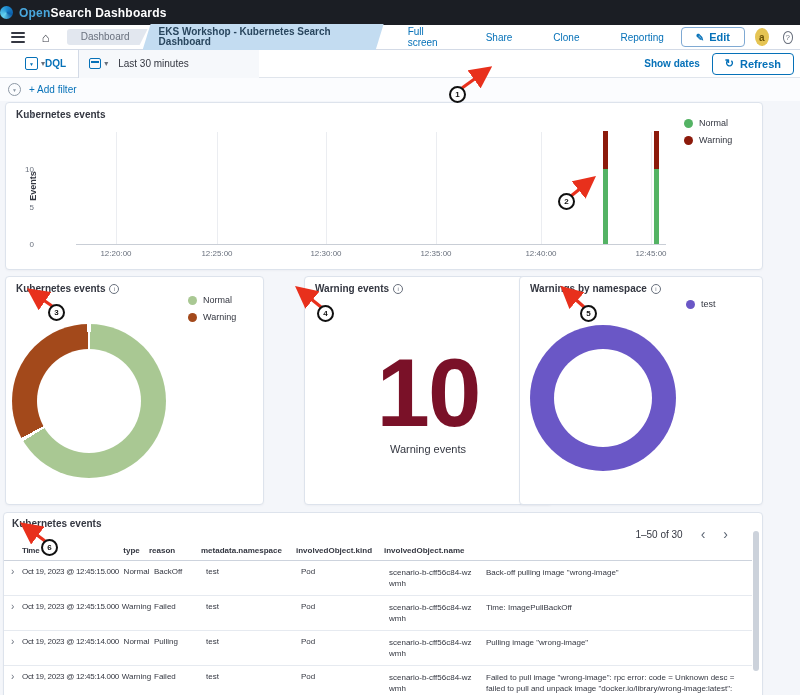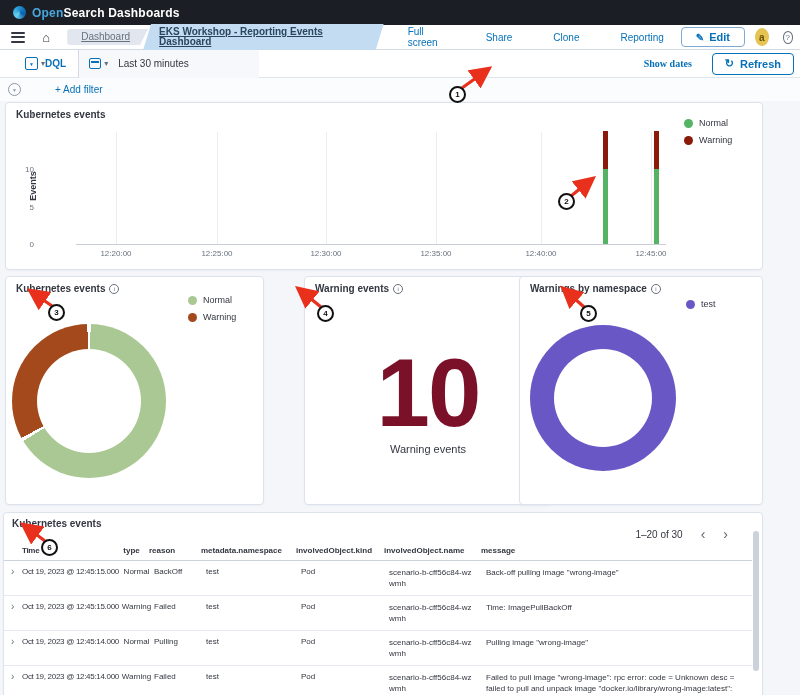--- a/index.html
+++ b/index.html
@@ -1,57 +1,57 @@
 <!DOCTYPE html>
 <html><head>
 <meta charset="utf-8">
 <style>
   * { margin:0; padding:0; box-sizing:border-box; }
   html,body { width:800px; height:695px; overflow:hidden; }
   body { font-family:"Liberation Sans", sans-serif; background:#f4f6fa; position:relative; color:#343741; }
 
   
-  .topbar { position:absolute; left:0; top:0; width:800px; height:25px; background:#1b1e24; display:flex; align-items:center; padding-left:13px; }
+  .topbar { position:absolute; left:0; top:0; width:800px; height:25px; background:#1b1e24; display:flex; align-items:center; }
   .logo-mark { width:13px; height:13px; border-radius:50%; background:conic-gradient(from 220deg,#66d3f0,#1d8bd0 40%,#0b5da8 70%,#66d3f0); margin-right:6px; }
   .brand { font-size:12px; font-weight:bold; letter-spacing:.2px; }
   .brand .b1 { color:#49a7dd; } .brand .b2 { color:#ffffff; }
 
   
   .navbar { position:absolute; left:0; top:25px; width:800px; height:25px; background:#fff; border-bottom:1px solid #d3dae6; display:flex; align-items:center; }
   .hamburger { width:15px; height:11px; margin-left:11px; display:flex; flex-direction:column; justify-content:space-between; cursor:pointer; }
   .hamburger span { display:block; height:2px; background:#343741; border-radius:1px; }
   .home-ic { font-size:13px; color:#343741; margin-left:17px; line-height:1; }
-  .crumb { font-size:10px; padding:3px 14px; line-height:1;text-decoration:underline; }
+  .crumb { font-size:10px; padding:3px 14px; line-height:1; }
   .crumb1 { margin-left:17px; background:#e2e7ef; color:#69707d; clip-path:polygon(0 0,100% 0,calc(100% - 8px) 100%,0 100%); border-radius:3px 0 0 3px; padding-right:18px; }
   .crumb2 { margin-left:-5px; background:#c3dcf1; color:#29465e; font-weight:bold; clip-path:polygon(8px 0,100% 0,calc(100% - 8px) 100%,0 100%); padding:3px 16px; }
   .nav-right { margin-left:auto; display:flex; align-items:center; }
   .nav-link { font-size:10px; color:#0671b8; margin-right:17px; cursor:pointer;padding-left:24px; }
   .edit-btn { height:20px; border:1px solid #7fa9d3; border-radius:4px; color:#0671b8; font-size:11px; font-weight:bold; display:flex; align-items:center; padding:0 14px; background:#fff; cursor:pointer; margin-right:10px; }
   .edit-btn .pencil { font-size:10px; margin-right:5px; }
   .avatar { width:18px; height:18px; border-radius:50%; background:#e5c453; color:#6a5207; font-size:10px; font-weight:bold; display:flex; align-items:center; justify-content:center; margin-right:14px; cursor:pointer; }
   .help-ic { width:13px; height:13px; border:1px solid #69707d; border-radius:50%; color:#69707d; font-size:8px; display:flex; align-items:center; justify-content:center; margin-right:7px; cursor:pointer; }
 
   
   .querybar { position:absolute; left:0; top:50px; width:800px; height:28px; background:#fff; border-bottom:1px solid #e0e5ec; display:flex; align-items:center; }
   .filter-box { width:13px; height:13px; border:1.5px solid #0671b8; border-radius:2px; margin-left:25px; display:flex; align-items:center; justify-content:center; color:#0671b8; font-size:5px; cursor:pointer; }
   .chev { color:#69707d; font-size:8px; margin-left:3px; cursor:pointer; }
   .search-ph { font-size:11px; color:#98a2b3; margin-left:12px; flex:1; }
   .dql { font-size:10px; color:#0671b8; font-weight:bold; margin-right:12px; cursor:pointer; }
   .datepick { height:28px; display:flex; align-items:center; border-left:1px solid #d3dae6; background:#f6f8fb; padding:0 10px; }
   .cal-ic { width:12px; height:11px; border:1.5px solid #0671b8; border-radius:2px; position:relative; cursor:pointer; }
   .cal-ic::before { content:""; position:absolute; left:1px; right:1px; top:2px; height:1.5px; background:#0671b8; }
   .range-txt { font-size:10px; color:#343741; margin-left:10px; margin-right:60px; }
-  .showdates { font-size:10px; color:#0671b8; font-weight:bold; margin-right:20px; cursor:pointer; white-space:nowrap;font-family:Liberation Serif, serif; }
+  .showdates { font-size:10px; color:#0671b8; font-weight:bold; margin-right:12px; cursor:pointer; white-space:nowrap; }
   .refresh-btn { height:22px; border:1px solid #0671b8; border-radius:4px; color:#0671b8; background:#fff; font-size:11px; font-weight:bold; display:flex; align-items:center; padding:0 12px; margin-right:6px; cursor:pointer; }
   .refresh-btn .ric { margin-right:6px; font-size:11px; }
 
   
   .filterrow { position:absolute; left:0; top:78px; width:800px; height:23px; background:#fbfcfe; display:flex; align-items:center; }
   .gfilter-ic { width:13px; height:13px; border:1.5px solid #8d98a5; border-radius:50%; margin-left:8px; color:#8d98a5; font-size:5px; display:flex; align-items:center; justify-content:center; cursor:pointer; }
-  .addfilter { font-size:10px; color:#0671b8; margin-left:34px; cursor:pointer; }
+  .addfilter { font-size:10px; color:#0671b8; margin-left:8px; cursor:pointer; }
 
   
   .panel { position:absolute; background:#fff; border:1px solid #dde3ec; border-radius:4px; box-shadow:0 1px 2px rgba(50,60,80,.04); }
   .ptitle { font-size:10px; font-weight:bold; color:#343741; position:absolute; left:10px; top:6px; display:flex; align-items:center; }
   .info-ic { width:10px; height:10px; border:1px solid #69707d; border-radius:50%; font-size:6px; font-weight:normal; color:#69707d; display:inline-flex; align-items:center; justify-content:center; margin-left:4px; }
 
   
   .plot { position:absolute; left:70px; top:29px; width:590px; height:113px; border-bottom:1px solid #c9ced6; }
   .gridv { position:absolute; top:0; bottom:0; width:1px; background:#ebedf1; }
   .vbar { position:absolute; bottom:0; width:5px; display:flex; flex-direction:column; justify-content:flex-end; }
@@ -101,21 +101,21 @@
 </div>
 
 <div class="navbar">
   <div class="hamburger">
       <span></span>
       <span></span>
       <span></span>
     </div>
   <div class="home-ic">⌂</div>
   <div class="crumb crumb1">Dashboard</div>
-  <div class="crumb crumb2">EKS Workshop - Reporting Events Dashboard</div>
+  <div class="crumb crumb2">EKS Workshop - Kubernetes Search Dashboard</div>
   <div class="nav-right">
     <span class="nav-link">Full screen</span>
     <span class="nav-link">Share</span>
     <span class="nav-link">Clone</span>
     <span class="nav-link">Reporting</span>
     <button class="edit-btn">
         <span class="pencil">✎</span>
         <span>Edit</span>
       </button>
     <div class="avatar">a</div>
@@ -231,34 +231,33 @@
         <span>test</span>
       </div>
   </div>
 </div>
 
 <div class="panel" style="left:3px; top:512px; width:760px; height:190px; border-radius:4px 4px 0 0;">
   <div class="ptitle" style="top:5px; left:8px;">
       <span>Kubernetes events</span>
     </div>
   <div class="tpag">
-    <span>1–20 of 30</span>
+    <span>1–50 of 30</span>
     <span class="pag-ch">‹</span>
     <span class="pag-ch">›</span>
   </div>
   <div class="ttable">
     <div class="trow thead-row">
       <span class="c-exp"></span>
       <span class="c-time"><span>Time</span><span class="sortarrow">▼</span></span>
       <span class="c-type">type</span>
       <span class="c-reason">reason</span>
       <span class="c-ns">metadata.namespace</span>
       <span class="c-kind">involvedObject.kind</span>
       <span class="c-name">involvedObject.name</span>
-      <span class="c-msg">message</span>
     </div>
     <div class="trow" style="min-height:30px;">
       <span class="c-exp">›</span>
       <span class="c-time">Oct 19, 2023 @ 12:45:15.000</span>
       <span class="c-type">Normal</span>
       <span class="c-reason">BackOff</span>
       <span class="c-ns">test</span>
       <span class="c-kind">Pod</span>
       <span class="c-name">scenario-b-cff56c84-wzwmh</span>
       <span class="c-msg">Back-off pulling image "wrong-image"</span>

